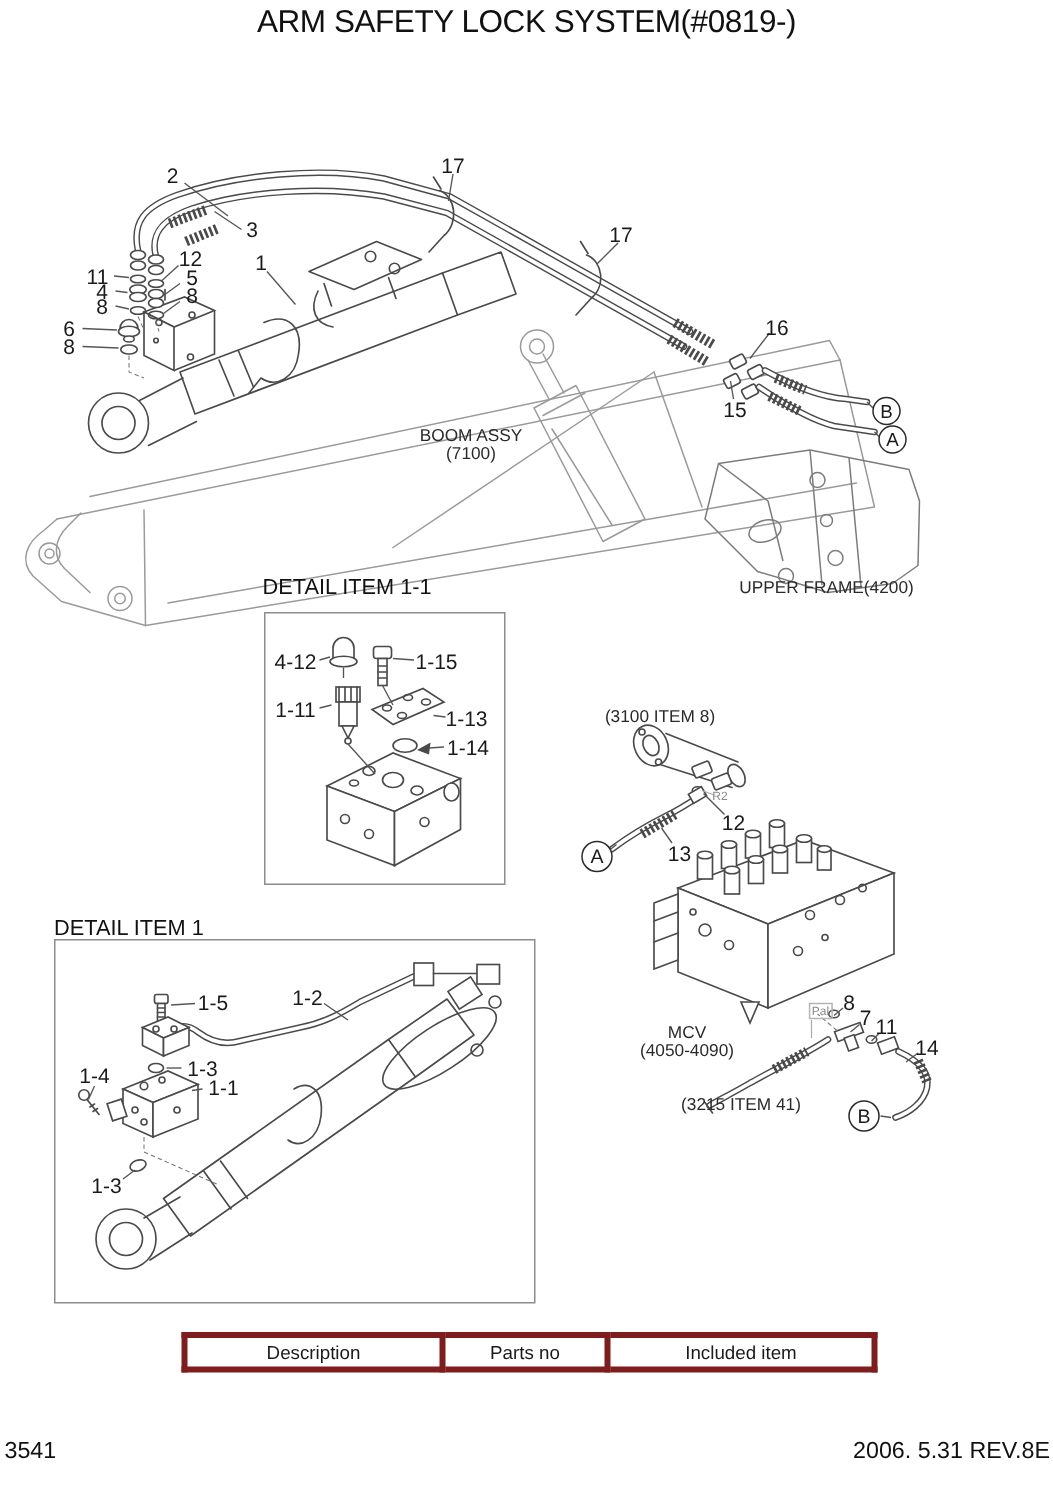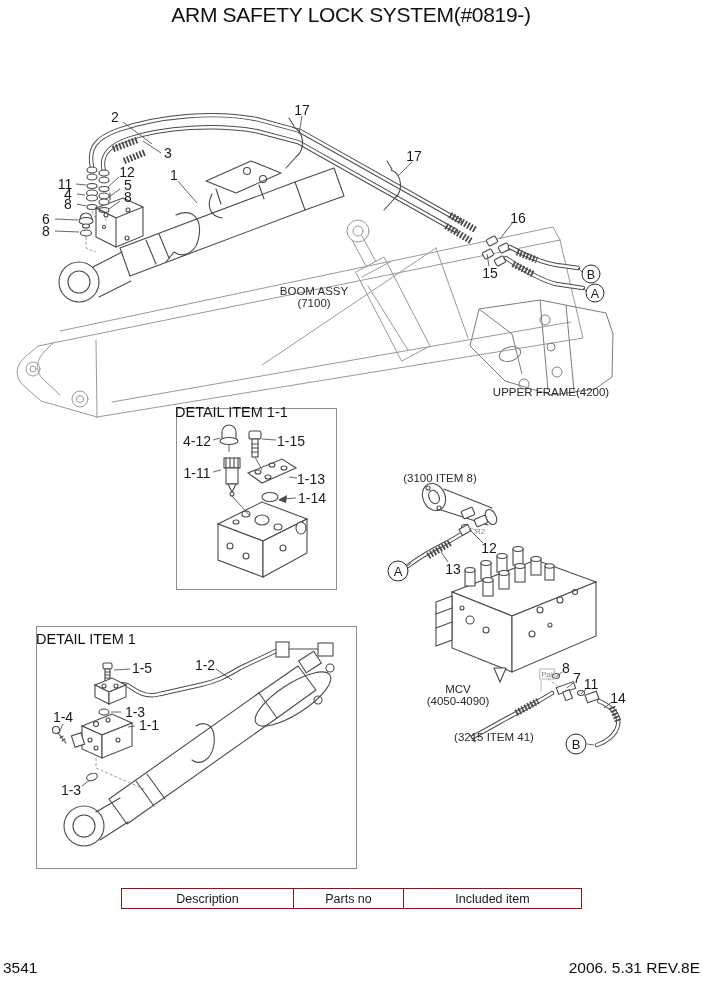--- a/index.html
+++ b/index.html
@@ -20,25 +20,25 @@
   .sleeve{stroke:#4a4a4a;stroke-width:6.6;stroke-dasharray:1.8 1.6;fill:none;}
   .dash{stroke:#777;stroke-width:.7;stroke-dasharray:3 2;fill:none;}
   .co{position:absolute;transform:translate(-50%,-50%);font-size:14px;color:#1a1a1a;white-space:nowrap;}
   .lbl{position:absolute;transform:translate(-50%,-50%);font-size:11.5px;color:#2a2a2a;white-space:nowrap;}
   .tiny{position:absolute;transform:translate(-50%,-50%);font-size:8px;color:#8a8a8a;white-space:nowrap;}
   .palbox{border:1px solid #b5b5b5;padding:0 1px;}
   .circ{position:absolute;transform:translate(-50%,-50%);border:1.3px solid #2a2a2a;border-radius:50%;
         width:17px;height:17px;display:flex;align-items:center;justify-content:center;
         font-size:12.5px;color:#1a1a1a;background:#fff;}
   .circ.big{width:19px;height:19px;font-size:13px;}
-  .box-title{position:absolute;font-size:14.5px;color:#111;white-space:nowrap;margin-top:20px;}
+  .box-title{position:absolute;font-size:14.5px;color:#111;white-space:nowrap;}
   .dbox{position:absolute;border:1px solid #8c8c8c;}
   .ptable{position:absolute;left:121px;top:888px;width:460px;border-collapse:collapse;
           font-size:12.5px;color:#1a1a1a;table-layout:fixed;}
-  .ptable td,.ptable th{border:1px solid #7f1d1d;font-weight:normal;
+  .ptable td,.ptable th{border:4px solid #7f1d1d;font-weight:normal;
           padding:0;height:19px;overflow:hidden;white-space:nowrap;}
   .footer-left{position:absolute;left:3px;top:959px;font-size:15.5px;color:#111;}
   .footer-right{position:absolute;right:2px;top:959px;font-size:15.5px;color:#111;text-align:right;}
 </style>
 </head>
 <body>
 
 <div class="page">
 
   <div class="title">ARM SAFETY LOCK SYSTEM(#0819-)</div>

